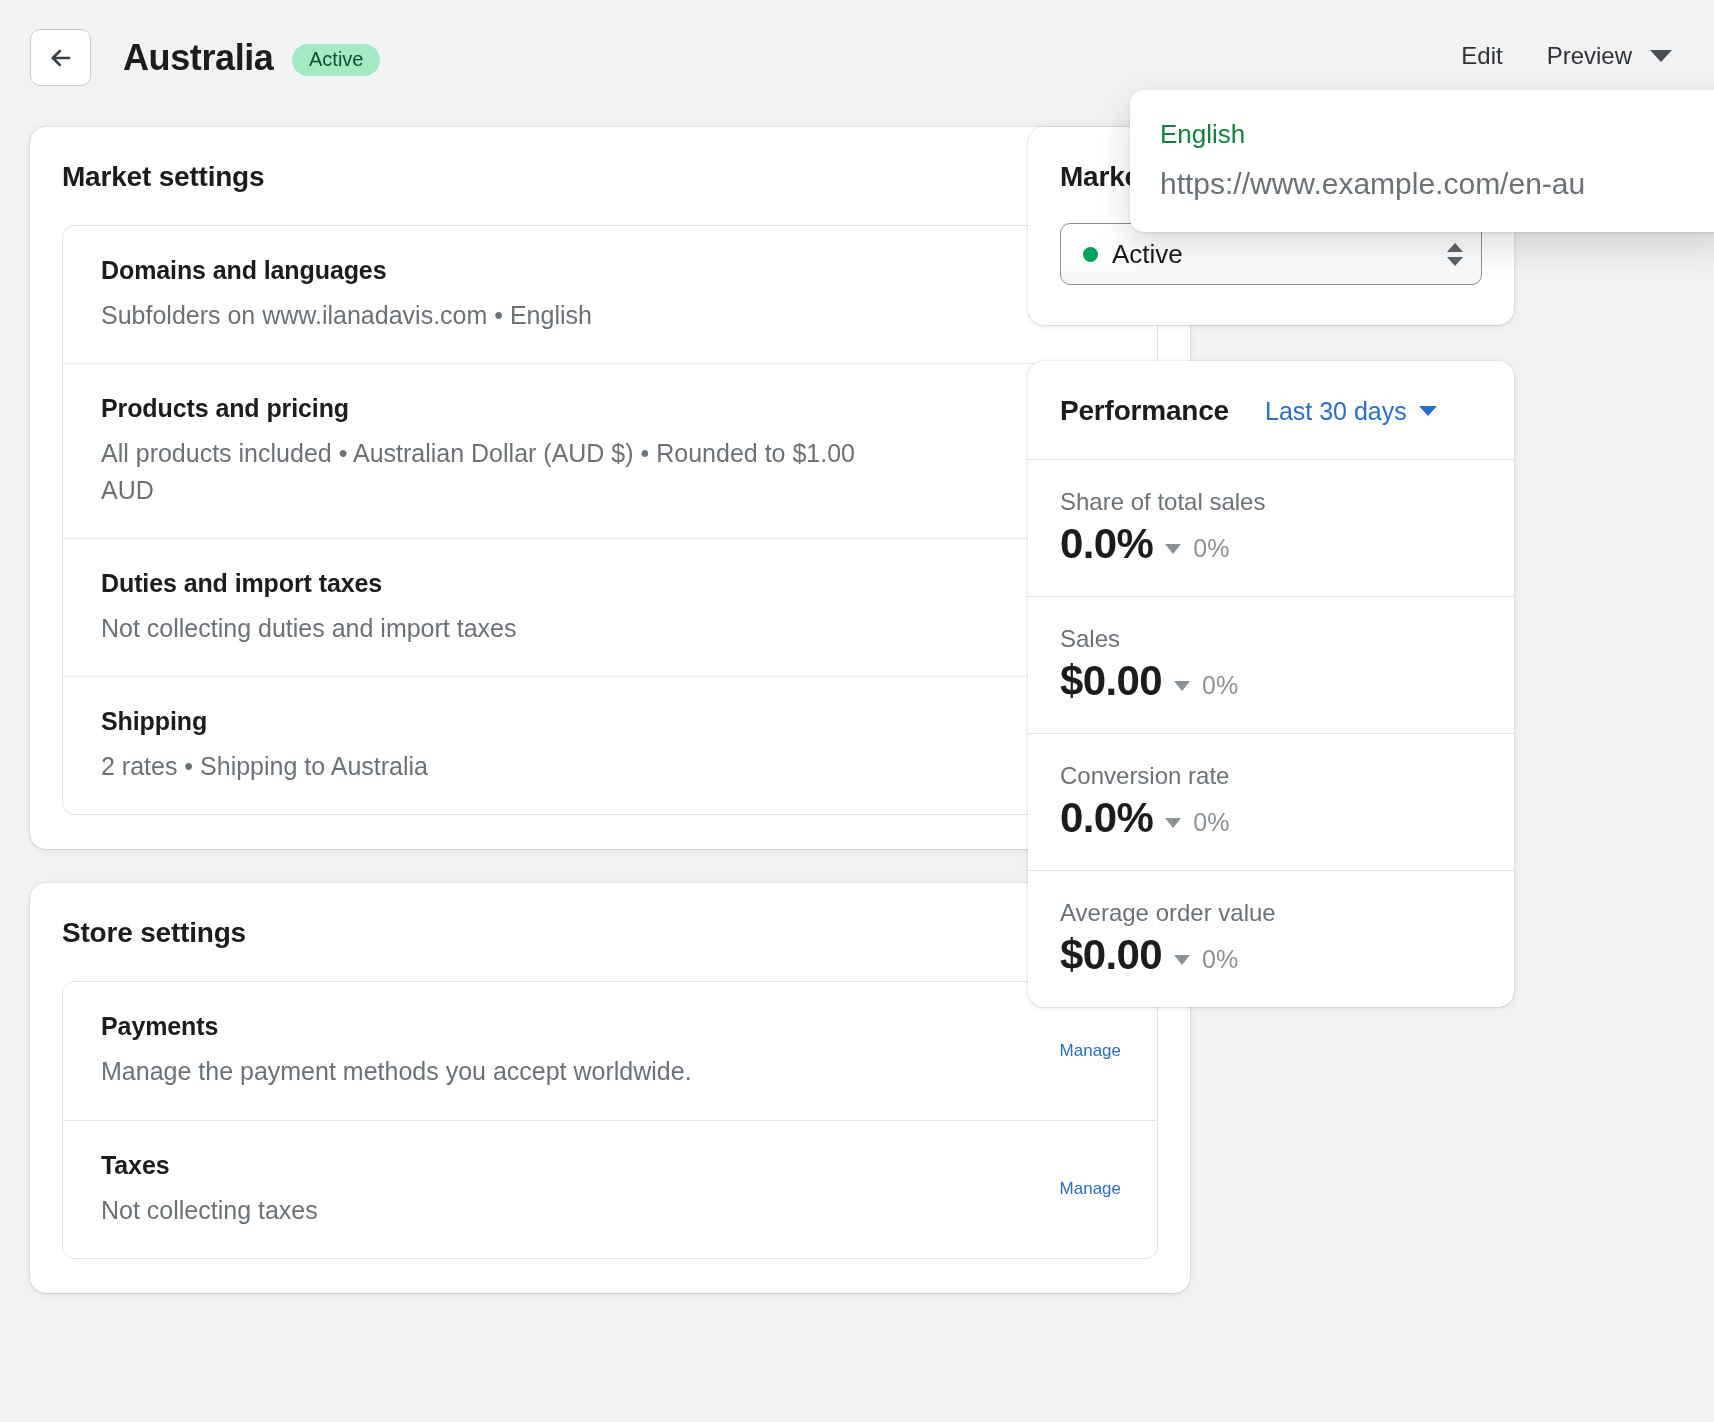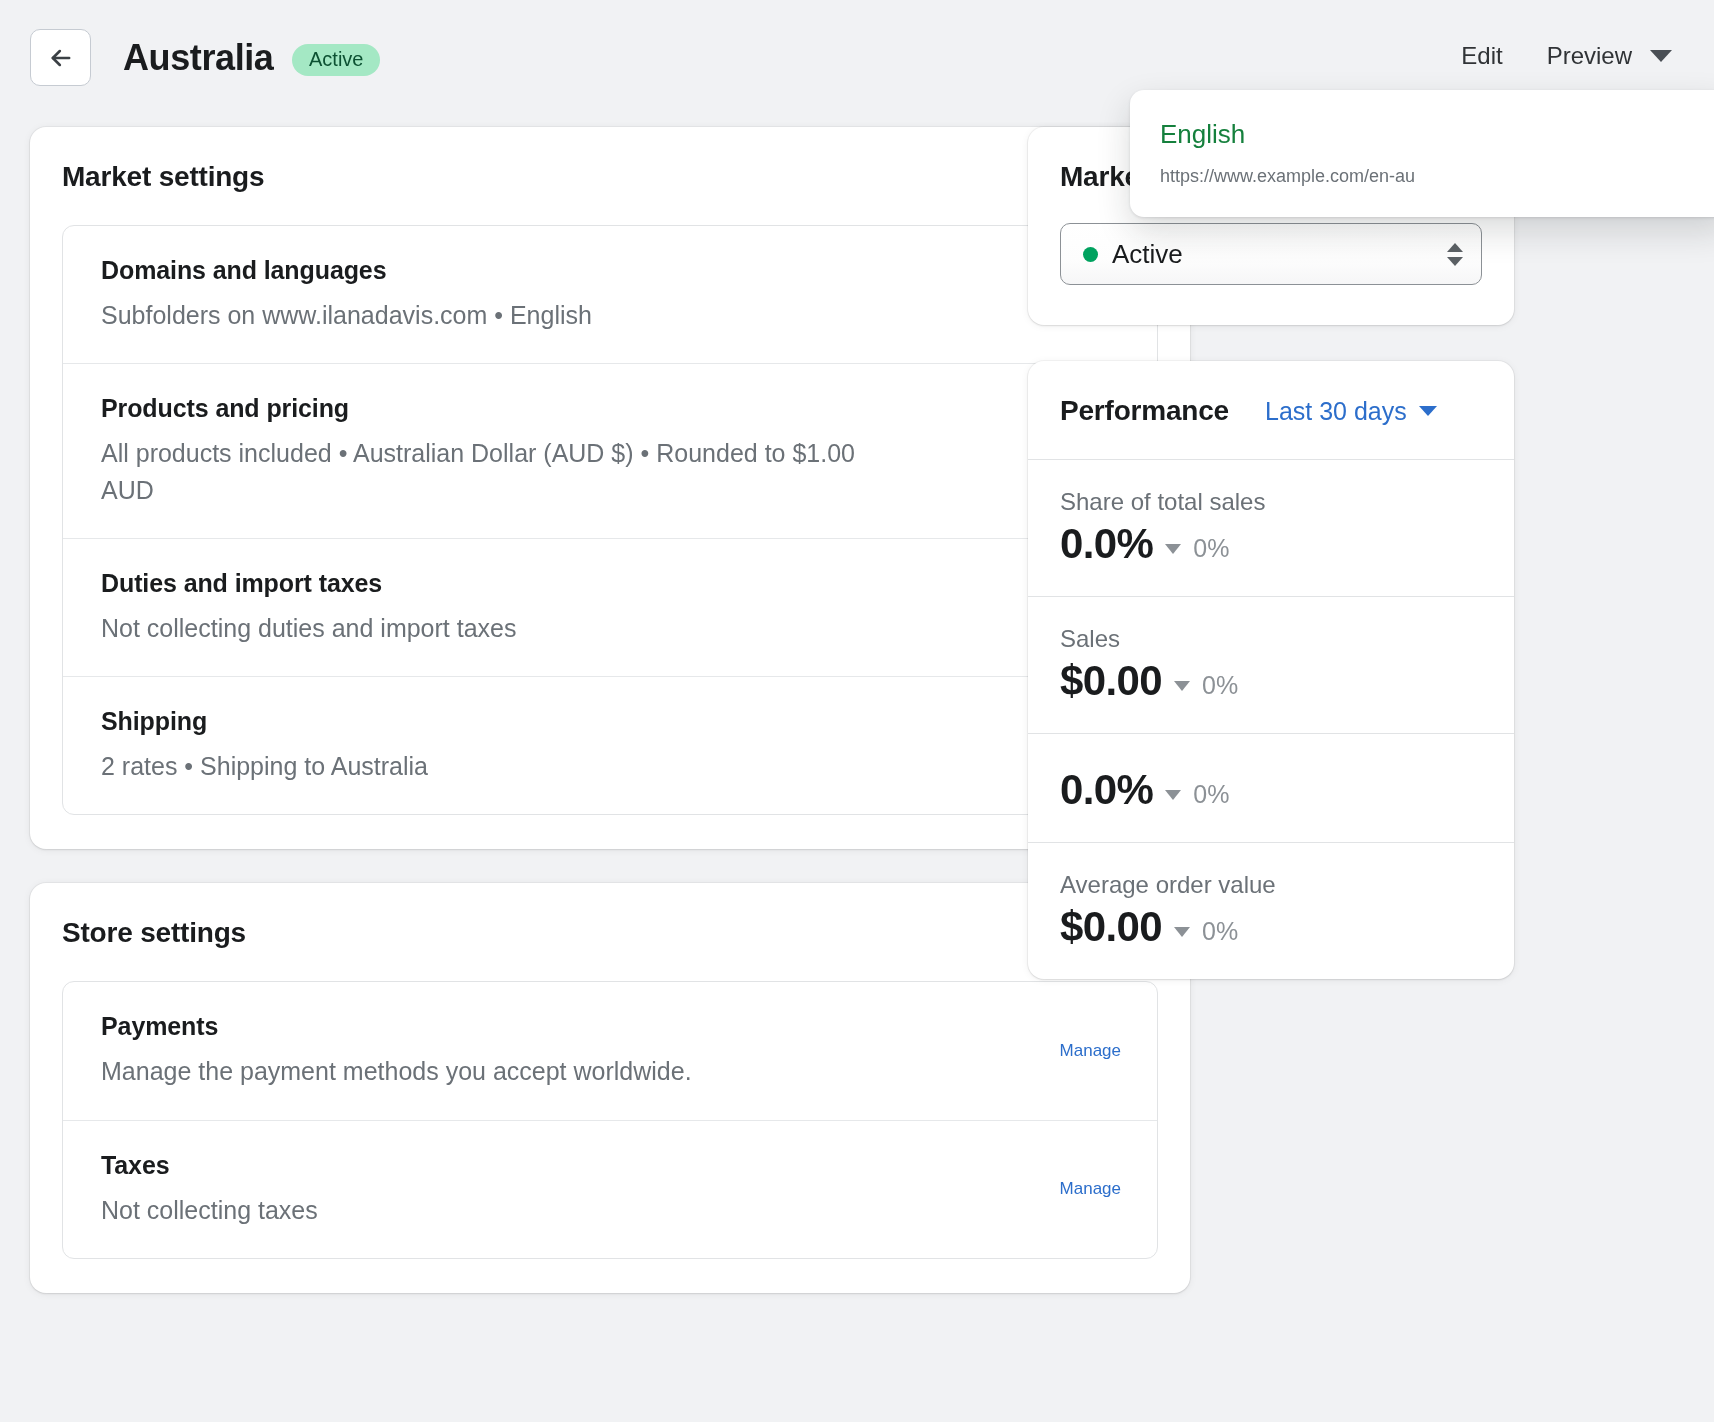--- a/index.html
+++ b/index.html
@@ -62,21 +62,21 @@
     position: absolute;
     left: 1130px; top: 90px;
     width: 600px;
     background: #fff;
     border-radius: 14px;
     box-shadow: 0 1px 3px rgba(26,28,30,.12), 0 14px 34px rgba(26,28,30,.16);
     padding: 28px 30px 30px;
     z-index: 40;
   }
   .pp-lang { font-size: 26px; color: #15803d; line-height: 1.25; }
-  .pp-url { font-size: 18px; color: #6b7177; margin-top: 14px; line-height: 1.25; white-space: nowrap; }
+  .pp-url { font-size: 30px; color: #6b7177; margin-top: 14px; line-height: 1.25; white-space: nowrap; }
 
   
   .card {
     background: #fff;
     border-radius: 16px;
     box-shadow: 0 0 0 1px rgba(26,28,30,.04), 0 1px 2px rgba(26,28,30,.10), 0 1px 8px rgba(26,28,30,.06);
   }
   .card-title {
     font-size: 28px; font-weight: 700; color: #1a1c1e; letter-spacing: -0.2px;
   }
@@ -330,20 +330,21 @@
             <linearGradient id="spark2" x1="0" y1="0" x2="1" y2="0">
               <stop offset="0%" stop-color="#f3f4f6"></stop>
               <stop offset="100%" stop-color="#aeb4bd"></stop>
             </linearGradient>
           </defs>
           <line x1="0" y1="4" x2="250" y2="4" stroke="url(#spark2)" stroke-width="7" stroke-dasharray="9 6" stroke-linecap="round"></line>
         </svg>
       </div>
 
       <div class="metric">
+        <div class="m-label">Conversion rate</div>
         <div class="m-row">
           <span class="m-value">0.0%</span>
           <span class="m-delta-caret"></span>
           <span class="m-delta">0%</span>
         </div>
       </div>
 
       <div class="metric">
         <div class="m-label">Average order value</div>
         <div class="m-row">

